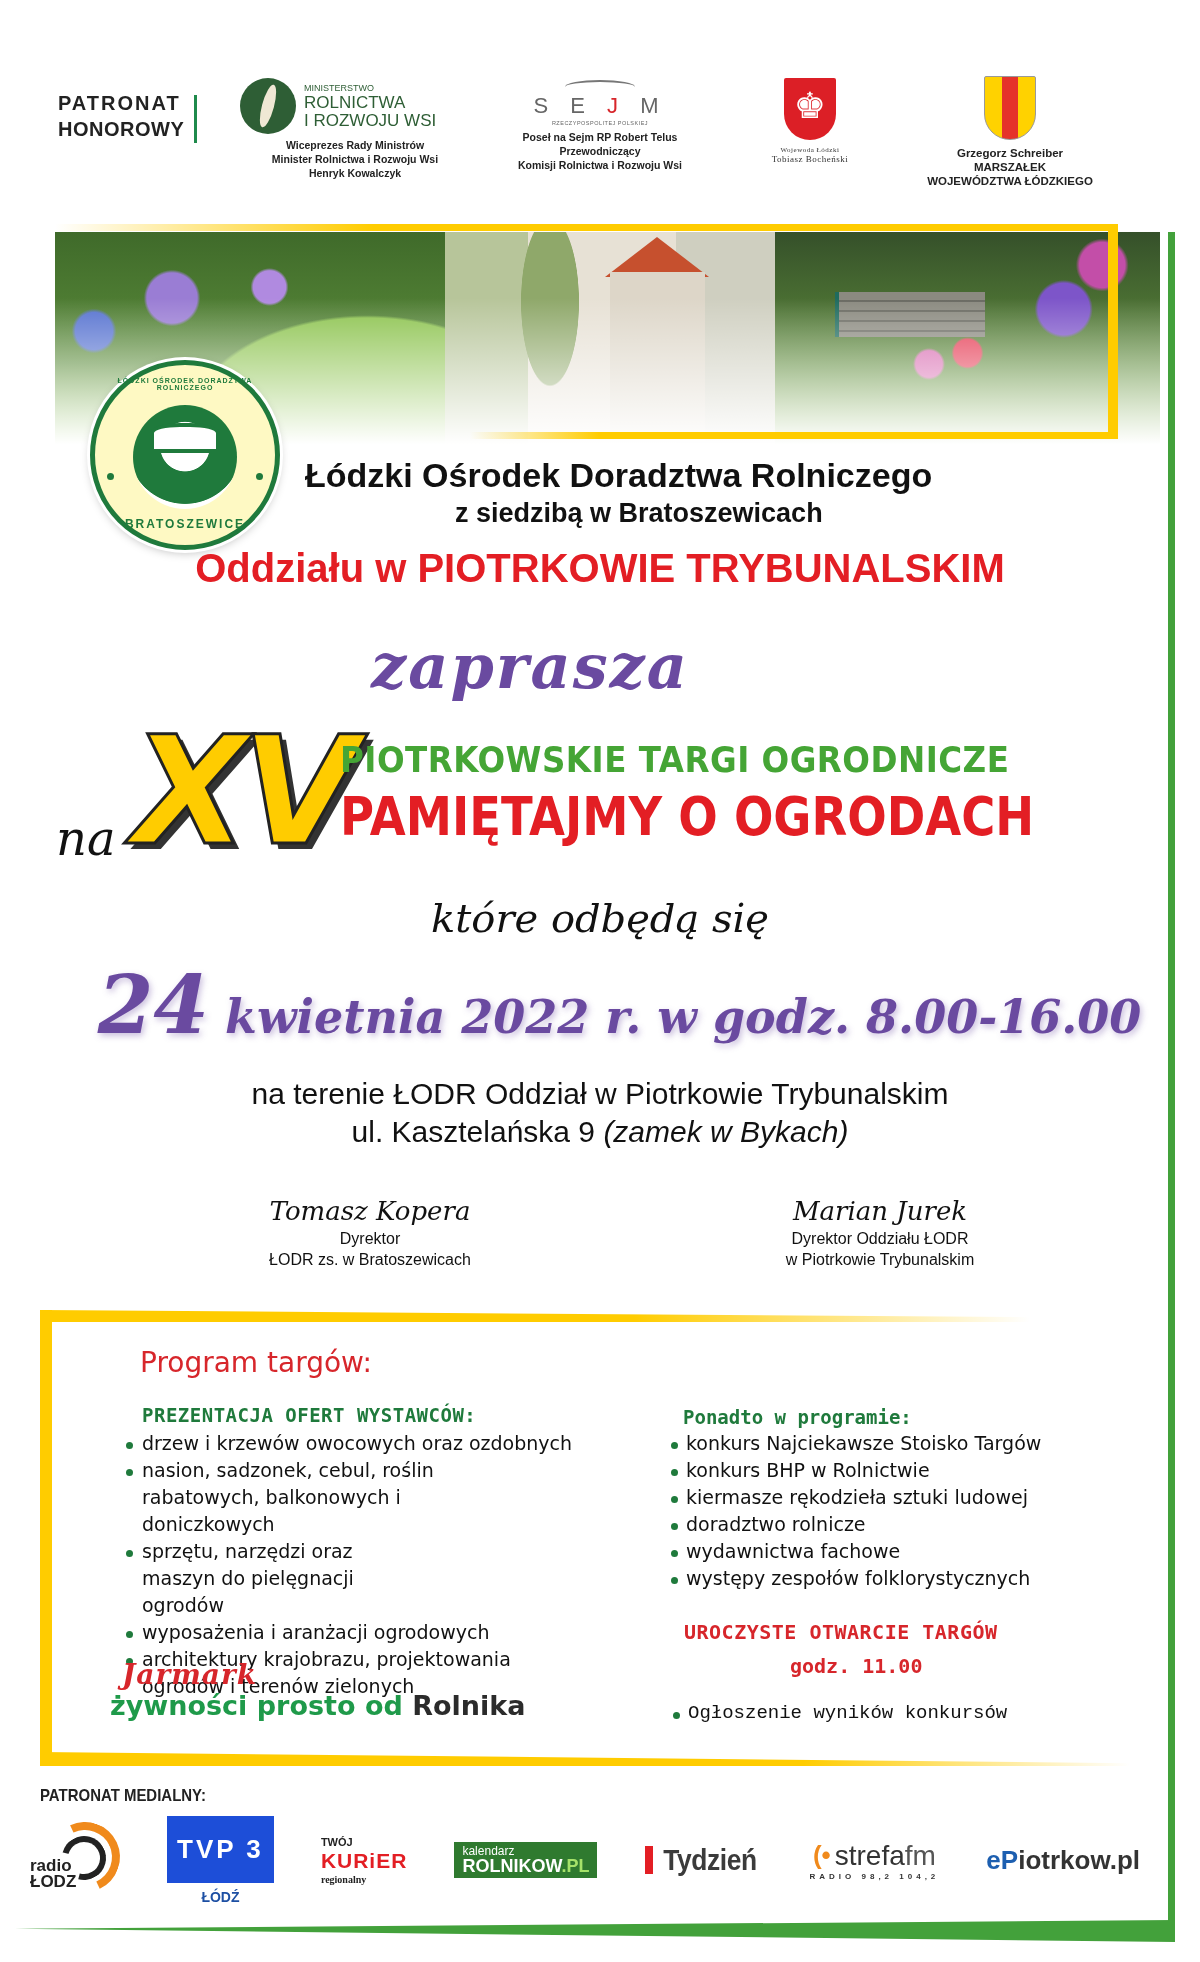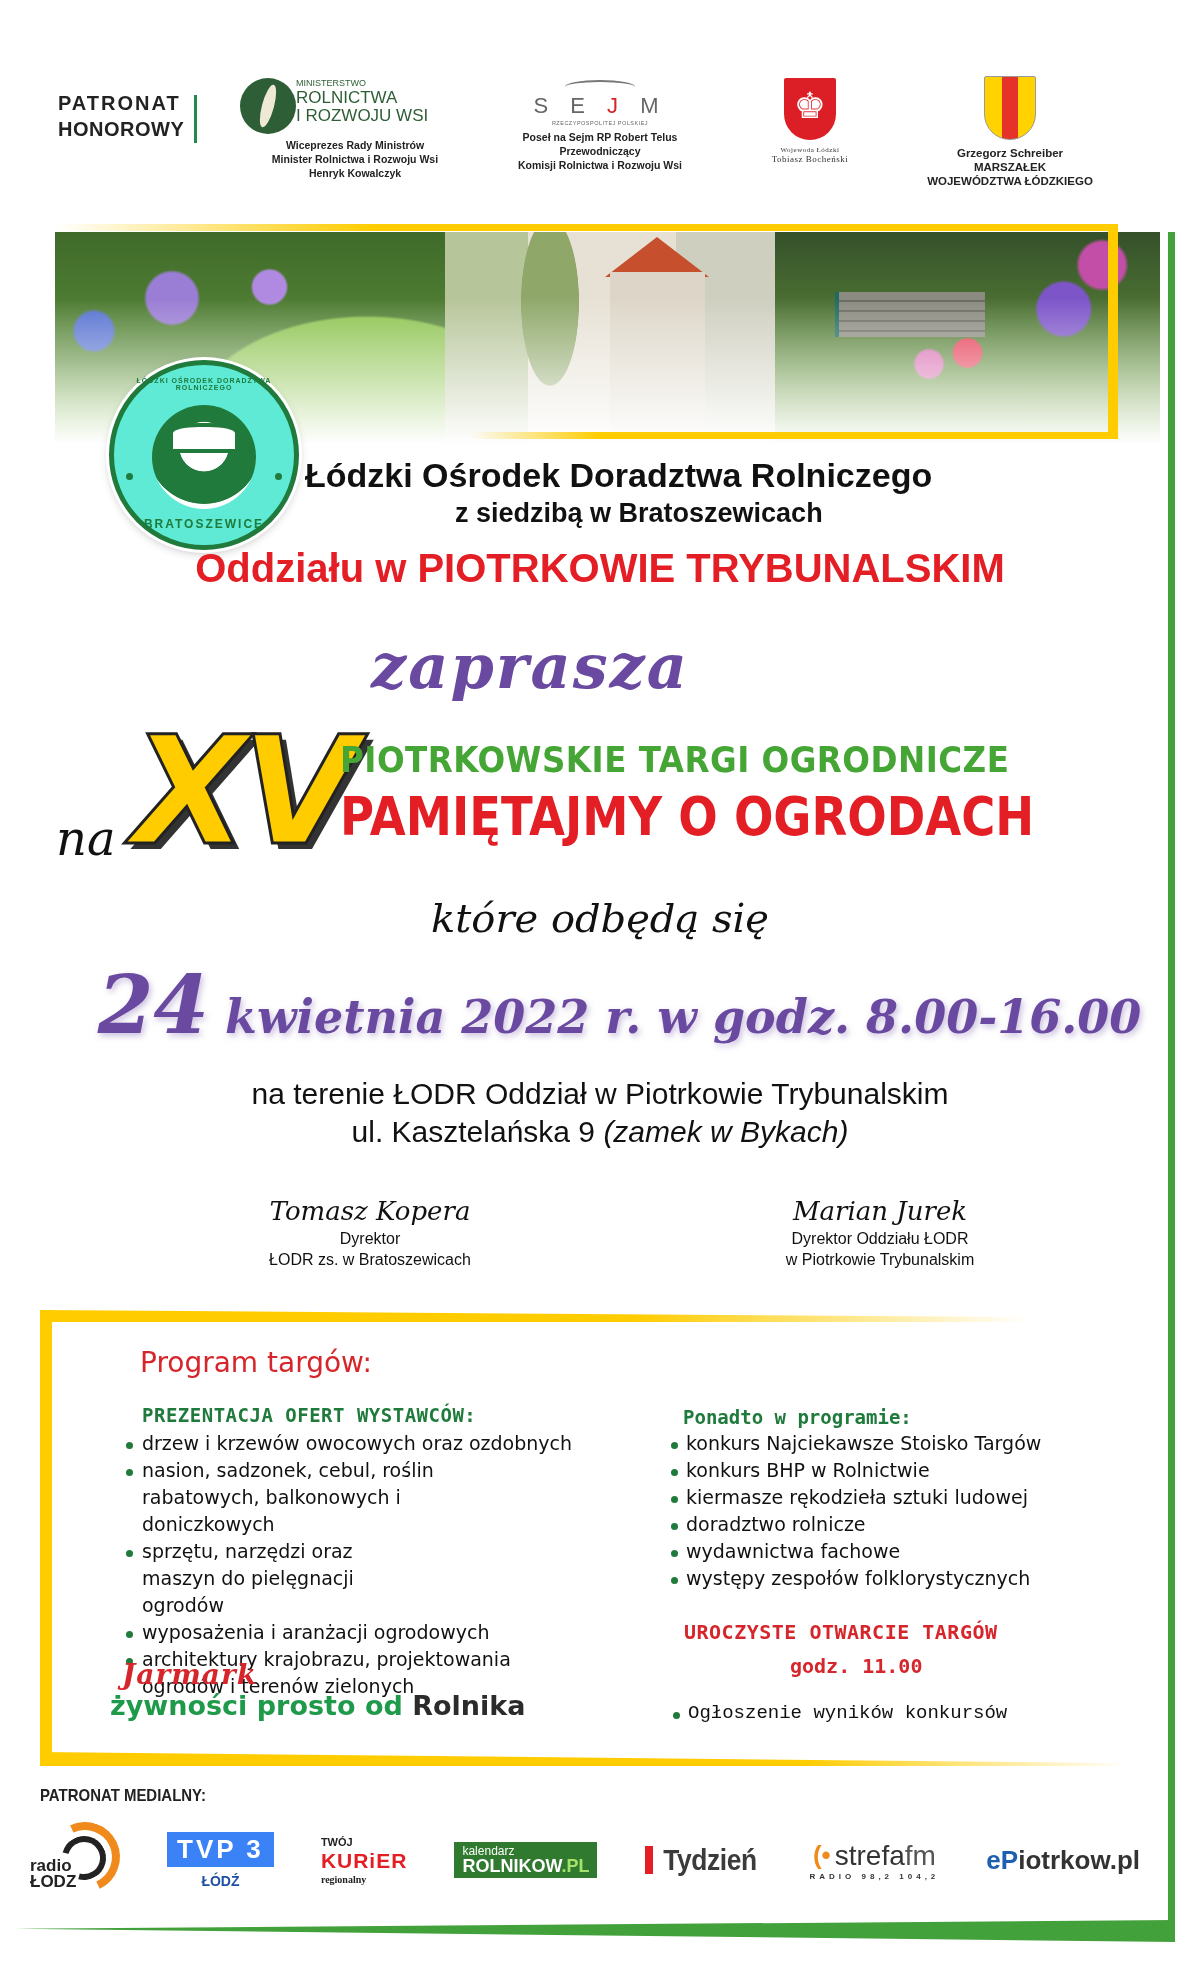--- a/index.html
+++ b/index.html
@@ -7,21 +7,21 @@
   body { position: relative; font-family: "Liberation Sans", sans-serif; color: #111; }
 
   .abs { position: absolute; }
 
   
   .patronat-h { left: 58px; top: 90px; font-weight: bold; font-size: 20px; line-height: 26px; letter-spacing: 2px; color: #222; }
   .patronat-h .l2 { letter-spacing: 0.5px; }
   .patronat-bar { left: 194px; top: 95px; width: 3px; height: 48px; background: #1f8a4c; }
 
   .ministry { left: 240px; top: 78px; width: 230px; }
-  .ministry .logo-row { display: flex; align-items: flex-start; }
+  .ministry .logo-row { display: flex; align-items: center; gap: 8px; }
   .ministry .circle { width: 56px; height: 56px; border-radius: 50%; background: #2e5e35; position: relative; overflow: hidden; }
   .ministry .circle::before { content: ""; position: absolute; left: 22px; top: 6px; width: 12px; height: 44px; border-radius: 50%; background: #efe8d4; transform: rotate(15deg); }
   .ministry .names { font-size: 9px; color: #2e5e35; line-height: 11px; }
   .ministry .names .big { font-size: 17px; line-height: 18px; }
   .ministry .cap { margin-top: 4px; font-size: 10.5px; font-weight: bold; text-align: center; line-height: 14px; color: #222; }
 
   .sejm { left: 500px; top: 80px; width: 200px; text-align: center; }
   .sejm .dome { width: 70px; height: 14px; margin: 0 auto; border-top: 2px solid #777; border-radius: 50% 50% 0 0; }
   .sejm .word { font-size: 22px; letter-spacing: 8px; color: #666; line-height: 24px; }
   .sejm .word .j { color: #d7262b; }
@@ -63,21 +63,21 @@
   .ph2 .tree { position: absolute; left: 60px; top: 0; width: 90px; height: 200px; background: radial-gradient(ellipse at 50% 35%, #8fa86a 0 45%, transparent 46%); }
   .ph3 { width: 385px; background:
       radial-gradient(circle at 75% 35%, #7d55c9 0 8%, transparent 9%),
       radial-gradient(circle at 85% 15%, #c34ea8 0 6%, transparent 7%),
       radial-gradient(circle at 50% 55%, #e53952 0 6%, transparent 7%),
       radial-gradient(circle at 40% 60%, #d86ab0 0 5%, transparent 6%),
       linear-gradient(180deg, #35502a, #5d8a3a 60%, #7fb04b); }
   .ph3 .bench { position: absolute; left: 60px; top: 60px; width: 150px; height: 45px; background: repeating-linear-gradient(180deg, #8b8a80 0 8px, #6a6a62 8px 10px); border-left: 4px solid #1f6b5e; }
 
   
-  .odr-logo { left: 109px; top: 360px; width: 190px; height: 190px; border-radius: 50%; background: #5eead4; border: 5px solid #1f7a3c; box-shadow: 0 0 0 3px #fff, 0 3px 10px rgba(0,0,0,.25); }
+  .odr-logo { left: 90px; top: 360px; width: 190px; height: 190px; border-radius: 50%; background: #fef9c3; border: 5px solid #1f7a3c; box-shadow: 0 0 0 3px #fff, 0 3px 10px rgba(0,0,0,.25); }
   .odr-logo .ring-text-top { position: absolute; left: 0; right: 0; top: 12px; text-align: center; font-size: 11px; font-weight: bold; color: #1f7a3c; letter-spacing: 1px; }
   .odr-logo .ring-text-bot { position: absolute; left: 0; right: 0; bottom: 14px; text-align: center; font-size: 12px; font-weight: bold; color: #1f7a3c; letter-spacing: 2px; }
   .odr-logo .inner { position: absolute; left: 38px; top: 40px; width: 104px; height: 104px; border-radius: 50%; background: radial-gradient(circle at 50% 40%, #ffffff 0 30%, #1f7a3c 31% 70%, #ffffff 71%); }
   .odr-logo .book { position: absolute; left: 55px; top: 58px; width: 70px; height: 30px; border: 4px solid #1f7a3c; border-top-left-radius: 30px 10px; border-top-right-radius: 30px 10px; background: #fff; }
   .odr-logo .dot { position: absolute; width: 7px; height: 7px; border-radius: 50%; background: #1f7a3c; top: 108px; }
 
   
   .org1 { left: 305px; top: 456px; font-size: 34px; font-weight: bold; color: #111; white-space: nowrap; }
   .org2 { left: 455px; top: 498px; font-size: 27px; font-weight: bold; color: #111; white-space: nowrap; }
   .org3 { left: 80px; top: 546px; width: 1040px; text-align: center; font-size: 40px; font-weight: bold; color: #e31e24; white-space: nowrap; }
@@ -129,21 +129,21 @@
   .results::before { content: ""; position: absolute; left: 3px; top: 10px; width: 7px; height: 7px; border-radius: 50%; background: #1f7a3c; }
 
   
   .media-title { left: 40px; top: 1786px; font-size: 17px; font-weight: bold; color: #222; transform: scaleX(0.88); transform-origin: left; }
   .media-row { left: 30px; top: 1820px; width: 1110px; height: 80px; display: flex; align-items: center; justify-content: space-between; }
   .m { display: flex; flex-direction: column; align-items: center; justify-content: center; }
   .m-radio { width: 90px; height: 76px; position: relative; }
   .m-radio .arc { position: absolute; left: 20px; top: 0; width: 70px; height: 70px; border-radius: 50%; border: 8px solid #f08a1c; border-left-color: transparent; border-bottom-color: transparent; transform: rotate(20deg); }
   .m-radio .arc2 { position: absolute; left: 32px; top: 14px; width: 44px; height: 44px; border-radius: 50%; border: 6px solid #222; border-left-color: transparent; transform: rotate(-30deg); }
   .m-radio .t { position: absolute; left: 0; top: 36px; font-weight: bold; font-size: 17px; line-height: 16px; color: #222; }
-  .m-tvp .box { background: #3b82f6; color: #fff; font-weight: bold; font-size: 26px; padding: 2px 10px; letter-spacing: 3px; }
+  .m-tvp .box { background: #1d4ed8; color: #fff; font-weight: bold; font-size: 26px; padding: 18px 10px; letter-spacing: 3px; }
   .m-tvp .city { color: #1d4fa3; font-weight: bold; font-size: 14px; margin-top: 6px; }
   .m-kurier { align-items: flex-start; }
   .m-kurier .a { font-weight: bold; font-size: 11px; color: #222; }
   .m-kurier .b { font-weight: bold; font-size: 21px; color: #e31e24; line-height: 26px; letter-spacing: 1px; }
   .m-kurier .c { font-weight: bold; font-size: 10px; color: #222; font-family: Liberation Serif, serif; }
   .m-kal { background: #2f7a2f; color: #fff; padding: 3px 8px; align-items: flex-start; }
   .m-kal .a { font-size: 12px; line-height: 12px; }
   .m-kal .b { font-weight: bold; font-size: 18px; line-height: 18px; }
   .m-kal .b .pl { color: #a6e26a; }
   .m-tydz { flex-direction: row; align-items: center; }

